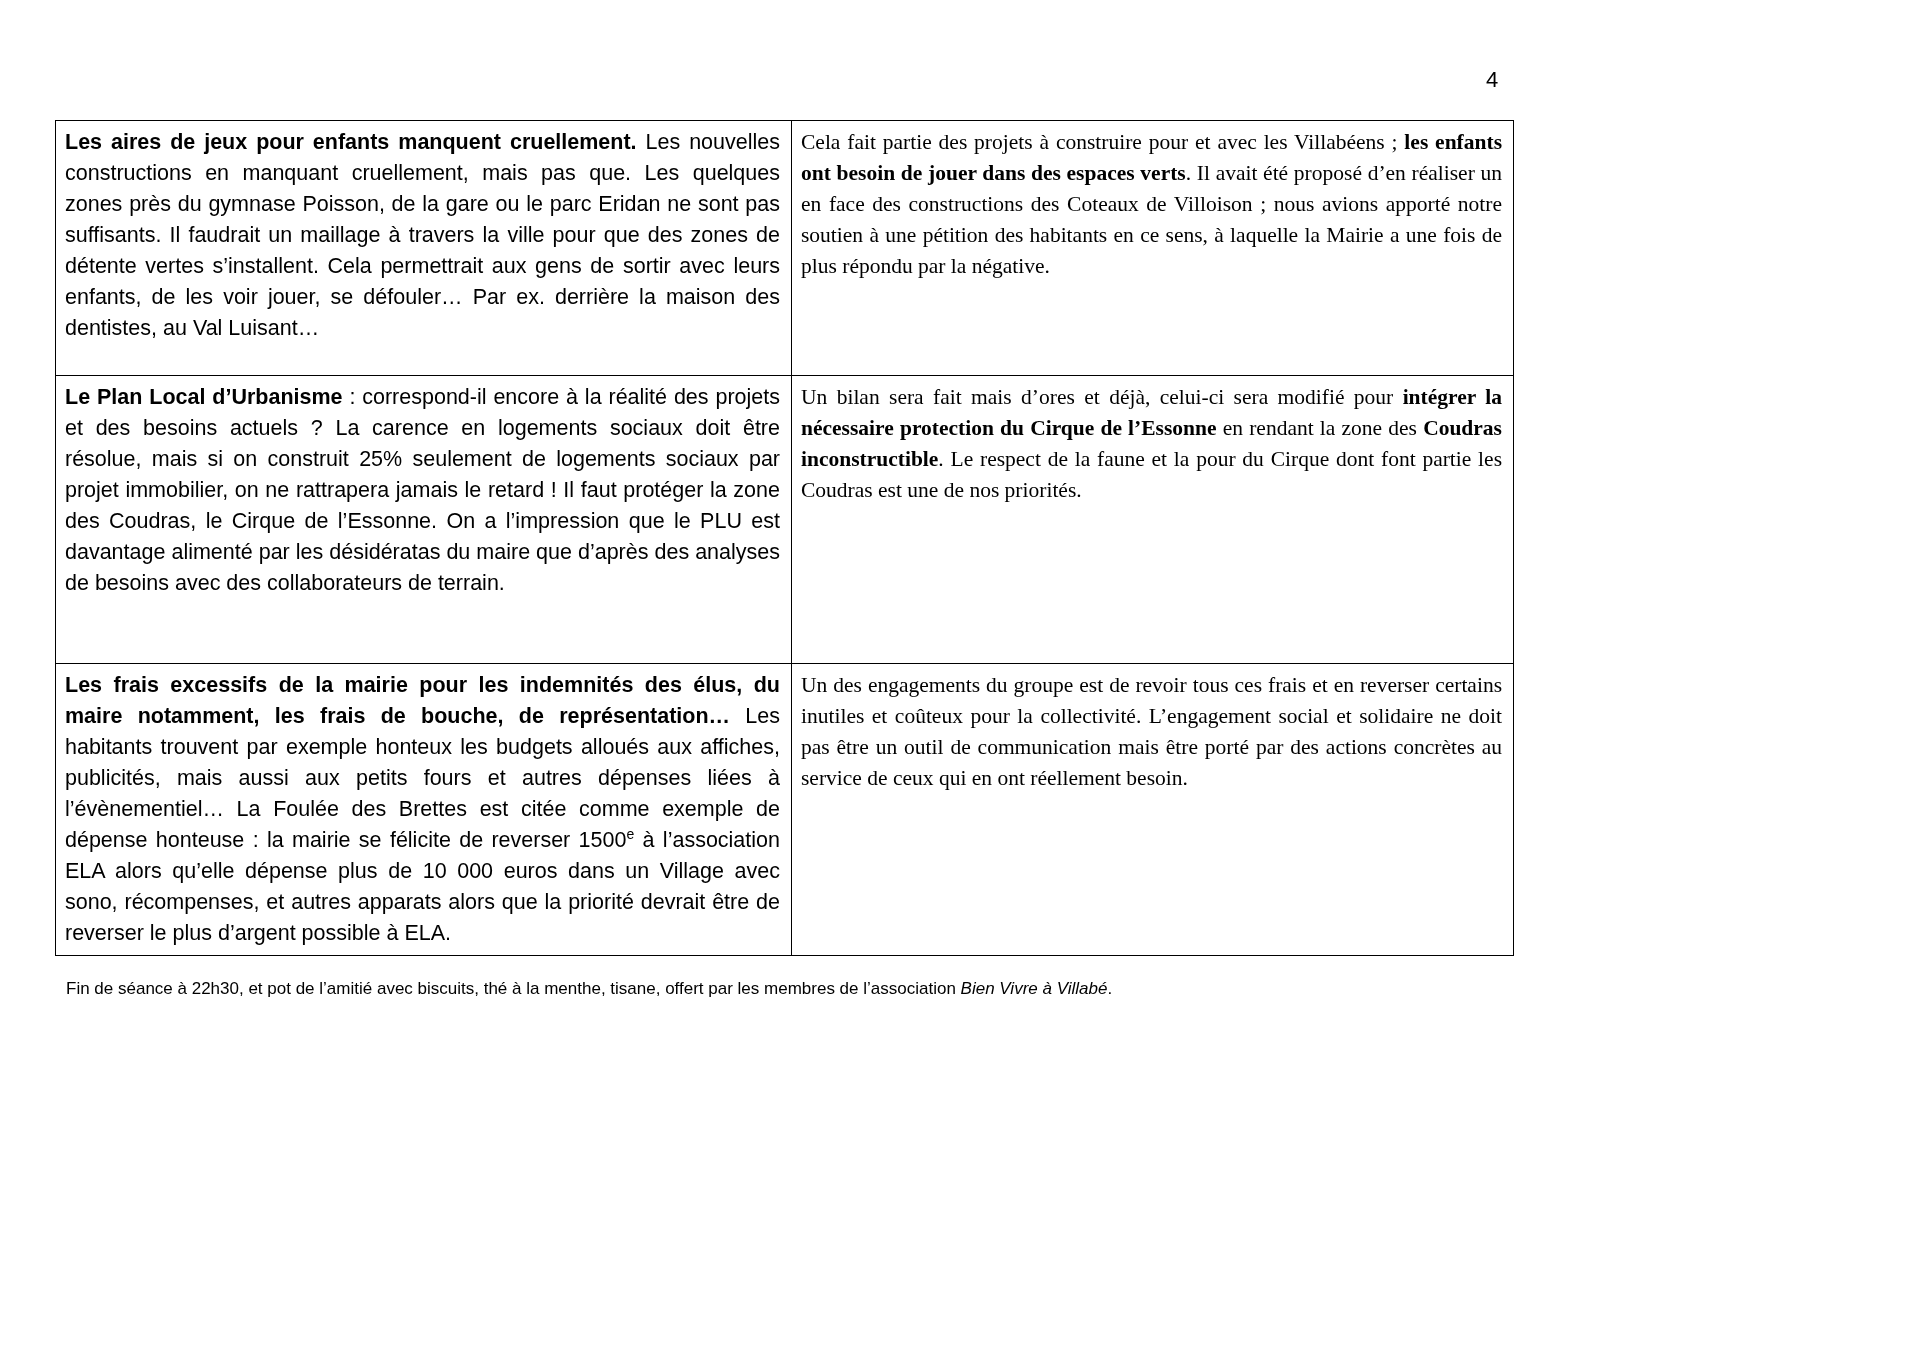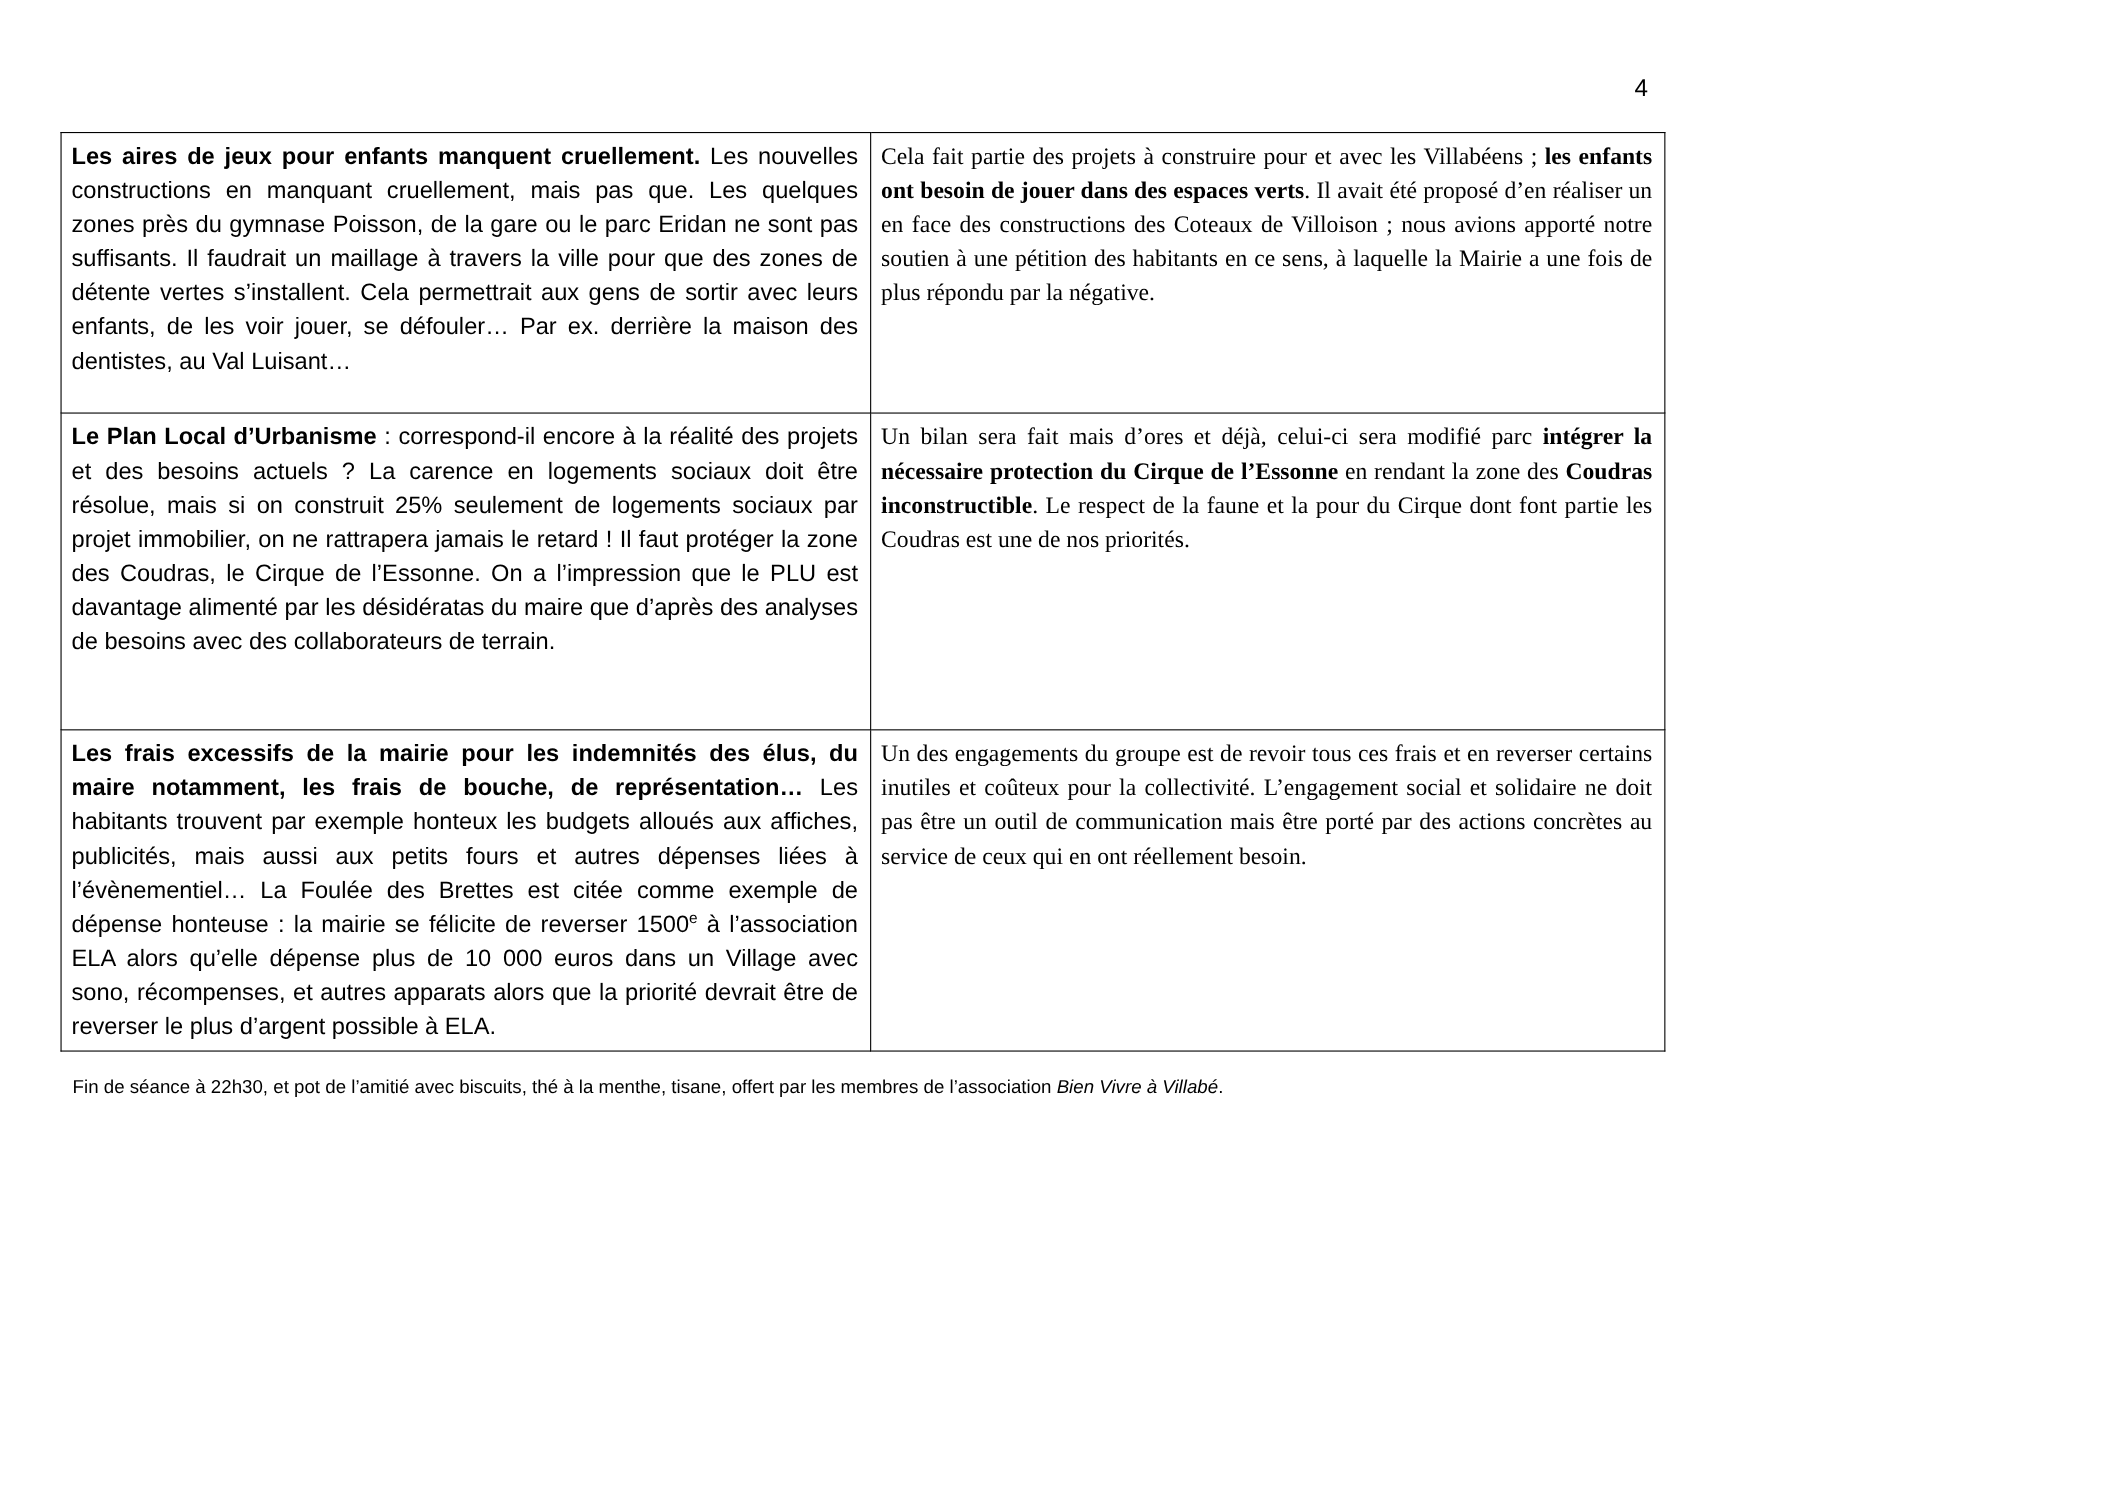--- a/index.html
+++ b/index.html
@@ -67,21 +67,21 @@
 
 <div class="table-wrap">
   <table class="minutes">
     <tbody>
         <tr class="row-1">
       <td class="col-left"><span class="b">Les aires de jeux pour enfants manquent cruellement.</span><span> Les nouvelles constructions en manquant cruellement, mais pas que. Les quelques zones près du gymnase Poisson, de la gare ou le parc Eridan ne sont pas suffisants. Il faudrait un maillage à travers la ville pour que des zones de détente vertes s’installent. Cela permettrait aux gens de sortir avec leurs enfants, de les voir jouer, se défouler… Par ex. derrière la maison des dentistes, au Val Luisant…</span></td>
       <td class="col-right"><span>Cela fait partie des projets à construire pour et avec les Villabéens ; </span><span class="b">les enfants ont besoin de jouer dans des espaces verts</span><span>. Il avait été proposé d’en réaliser un en face des constructions des Coteaux de Villoison ; nous avions apporté notre soutien à une pétition des habitants en ce sens, à laquelle la Mairie a une fois de plus répondu par la négative.</span></td>
     </tr>
     <tr class="row-2">
       <td class="col-left"><span class="b">Le Plan Local d’Urbanisme</span><span> : correspond-il encore à la réalité des projets et des besoins actuels ? La carence en logements sociaux doit être résolue, mais si on construit 25% seulement de logements sociaux par projet immobilier, on ne rattrapera jamais le retard ! Il faut protéger la zone des Coudras, le Cirque de l’Essonne. On a l’impression que le PLU est davantage alimenté par les désidératas du maire que d’après des analyses de besoins avec des collaborateurs de terrain.</span></td>
-      <td class="col-right"><span>Un bilan sera fait mais d’ores et déjà, celui-ci sera modifié parc </span><span class="b">intégrer la nécessaire protection du Cirque de l’Essonne</span><span> en rendant la zone des </span><span class="b">Coudras inconstructible</span><span>. Le respect de la faune et la pour du Cirque dont font partie les Coudras est une de nos priorités.</span></td>
+      <td class="col-right"><span>Un bilan sera fait mais d’ores et déjà, celui-ci sera modifié pour </span><span class="b">intégrer la nécessaire protection du Cirque de l’Essonne</span><span> en rendant la zone des </span><span class="b">Coudras inconstructible</span><span>. Le respect de la faune et la pour du Cirque dont font partie les Coudras est une de nos priorités.</span></td>
     </tr>
     <tr class="row-3">
       <td class="col-left"><span class="b">Les frais excessifs de la mairie pour les indemnités des élus, du maire notamment, les frais de bouche, de représentation…</span><span> Les habitants trouvent par exemple honteux les budgets alloués aux affiches, publicités, mais aussi aux petits fours et autres dépenses liées à l’évènementiel… La Foulée des Brettes est citée comme exemple de dépense honteuse : la mairie se félicite de reverser 1500</span><sup class="e">e</sup><span> à l’association ELA alors qu’elle dépense plus de 10 000 euros dans un Village avec sono, récompenses, et autres apparats alors que la priorité devrait être de reverser le plus d’argent possible à ELA.</span></td>
       <td class="col-right"><span>Un des engagements du groupe est de revoir tous ces frais et en reverser certains inutiles et coûteux pour la collectivité. L’engagement social et solidaire ne doit pas être un outil de communication mais être porté par des actions concrètes au service de ceux qui en ont réellement besoin.</span></td>
     </tr>
   </tbody>
     </table>
 </div>
 
 <div class="closing-note"><span>Fin de séance à 22h30, et pot de l’amitié avec biscuits, thé à la menthe, tisane, offert par les membres de l’association </span><span class="i">Bien Vivre à Villabé</span><span>.</span></div>

